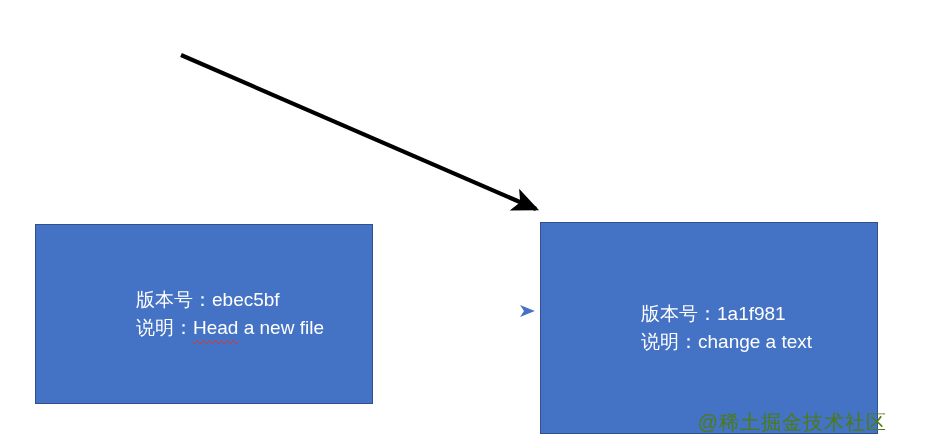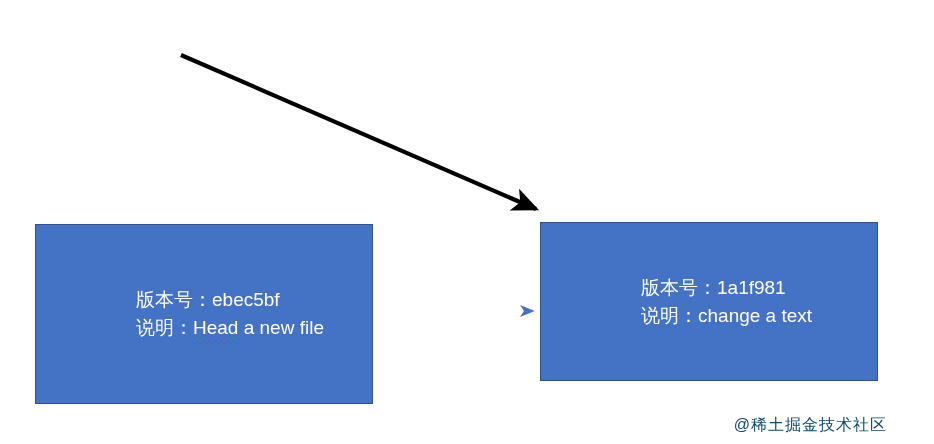--- a/index.html
+++ b/index.html
@@ -57,21 +57,21 @@
   .box-left {
     left: 35px;
     top: 224px;
     width: 338px;
     height: 180px;
   }
   .box-right {
     left: 540px;
     top: 222px;
     width: 338px;
-    height: 159px;
+    height: 212px;
   }
   .commit-text {
     width: 100%;
     text-align: left;
     padding-left: 72px;
     box-sizing: border-box;
     line-height: 1.45;
   }
   .box-right .commit-text {
     padding-left: 72px;
@@ -111,22 +111,22 @@
     width: 934px;
     height: 444px;
     pointer-events: none;
   }
 
   
   .watermark {
     position: absolute;
     right: 47px;
     bottom: 8px;
-    font-size: 16px;
-    color: #0c4a6e;
+    font-size: 20px;
+    color: #4d7c0f;
     letter-spacing: 1px;
     white-space: nowrap;
     margin-top: 28px;
   }
 </style>
 </head>
 <body>
 
 <div id="canvas">
 

